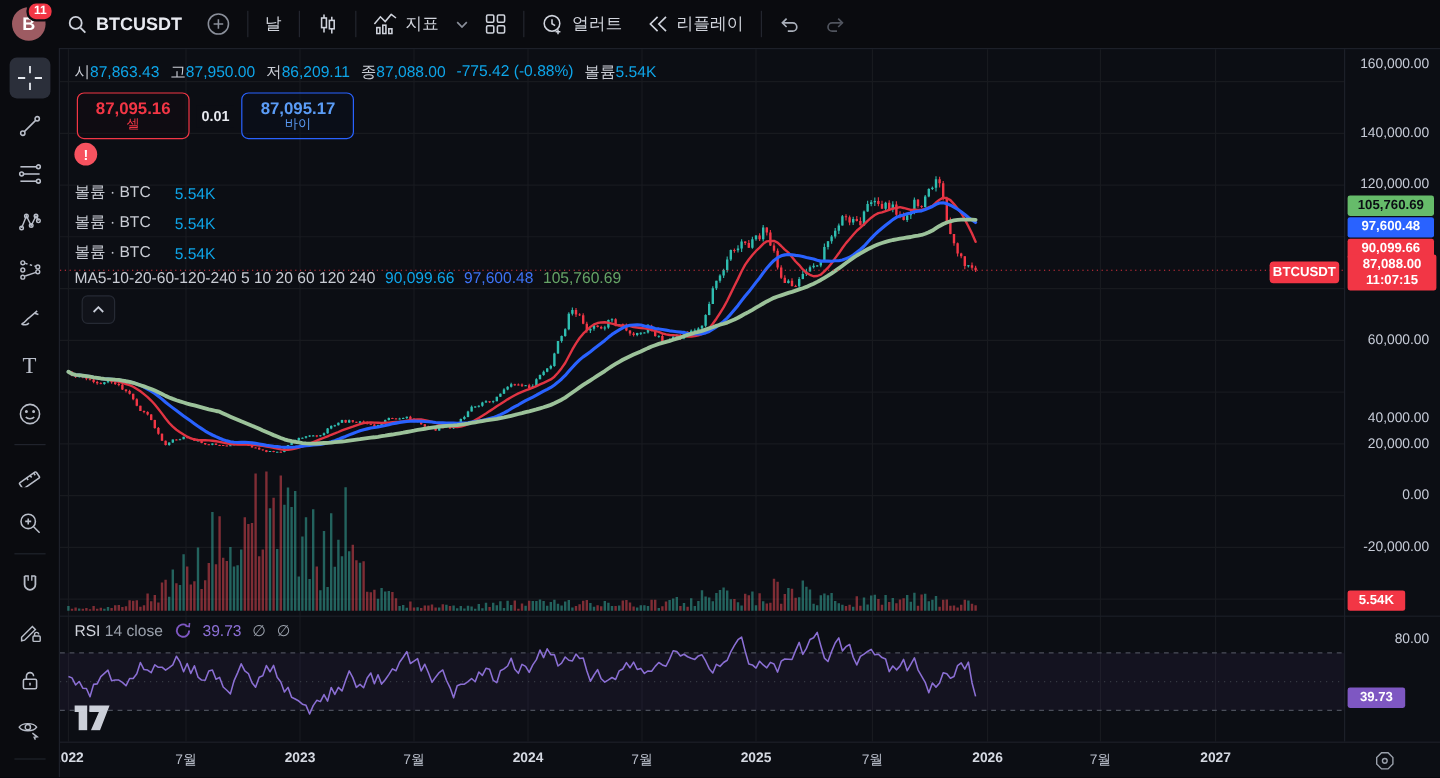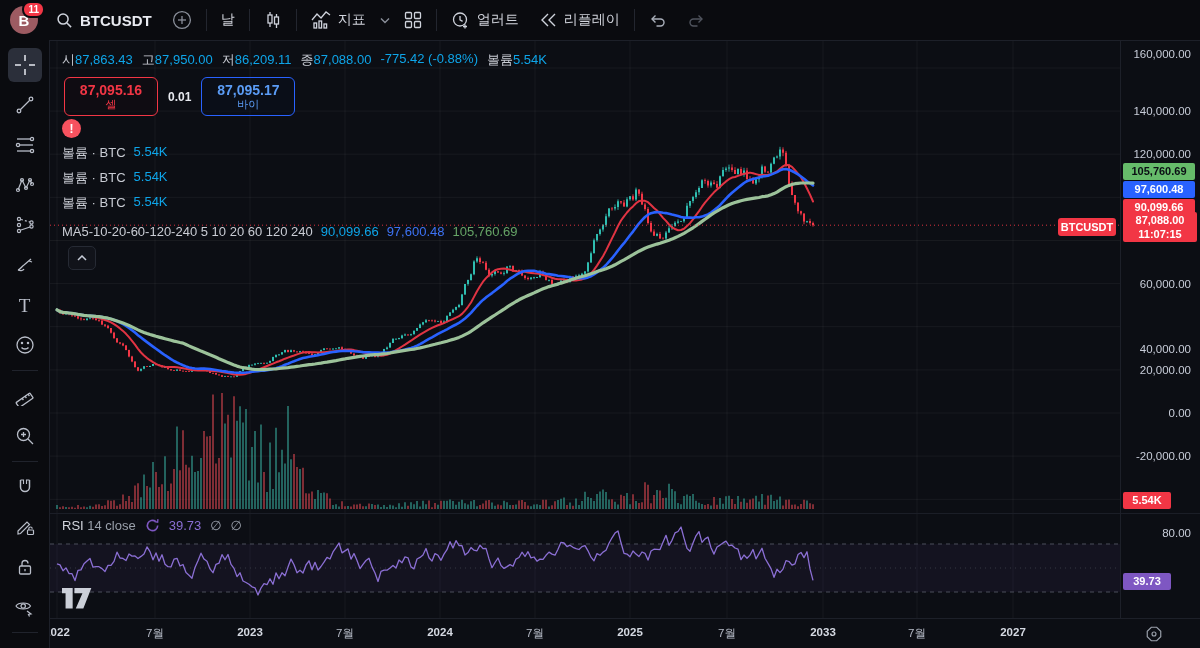--- a/index.html
+++ b/index.html
@@ -31,21 +31,21 @@
   #trade{left:64px;top:77px;display:flex;align-items:center;gap:6px}
   .trade-btn{width:92px;height:37px;border-radius:6px;display:flex;flex-direction:column;align-items:center;justify-content:center;
              line-height:1.1;cursor:pointer;background:rgba(20,10,14,.4)}
   #sell-btn{border:1px solid #f23645;color:#f23645}
   #buy-btn{border:1px solid #2962ff;color:#5b9cf6;background:rgba(8,14,30,.4)}
   .trade-price{font-size:14px;font-weight:700}.trade-sub{font-size:11px}
   #spread{font-size:12px;font-weight:700;color:#e8eaf0;padding:2px 4px;background:#0c0e14}
   #warn{left:62px;top:119px;width:19px;height:19px;border-radius:50%;background:#f7525f;color:#fff;font-weight:700;
         font-size:12px;display:flex;align-items:center;justify-content:center;cursor:pointer}
   #legend{left:62px;top:144px;font-size:13px}
-  .lg-row{height:25px;display:flex;align-items:flex-start;gap:8px;cursor:pointer}
+  .lg-row{height:25px;display:flex;align-items:flex-end;gap:20px;cursor:pointer}
   .lg-name{color:#c9ccd4}
   #ma-row{height:25px;display:flex;align-items:center;gap:8px;white-space:nowrap}
   #collapse{left:68px;top:246px;width:26px;height:22px;background:#11131a;border:1px solid #262a34;border-radius:5px;
             color:#aab0bb;font-size:11px;display:flex;align-items:center;justify-content:center;cursor:pointer}
   #watermark{left:62px;top:583px;display:flex;align-items:center;gap:10px;opacity:.95;z-index:5}
   #watermark .wm-text{font-size:27px;font-weight:700;color:#d6dae3;letter-spacing:.5px}
   #rsi-head{left:62px;top:518px;display:flex;align-items:center;gap:9px;font-size:13px}
   .slash0{color:#9aa0ab;font-size:13px;cursor:pointer}
   .purple{color:#8b6fd4}
   
@@ -411,21 +411,21 @@
   <div id="sym-tag" style="top: 218px;">BTCUSDT</div>
   <div id="time-axis">
       <span class="ttick year" style="left: 7px;">2022</span>
       <span class="ttick" style="left: 105px;">7월</span>
       <span class="ttick year" style="left: 200px;">2023</span>
       <span class="ttick" style="left: 295px;">7월</span>
       <span class="ttick year" style="left: 390px;">2024</span>
       <span class="ttick" style="left: 485px;">7월</span>
       <span class="ttick year" style="left: 580px;">2025</span>
       <span class="ttick" style="left: 677px;">7월</span>
-      <span class="ttick year" style="left: 773px;">2033</span>
+      <span class="ttick year" style="left: 773px;">2026</span>
       <span class="ttick" style="left: 867px;">7월</span>
       <span class="ttick year" style="left: 963px;">2027</span>
     </div>
   <div id="gear">
     <svg width="18" height="18" viewBox="0 0 20 20" fill="none" stroke="currentColor" stroke-width="1.3">
       <polygon points="7,2.5 13,2.5 17.5,7 17.5,13 13,17.5 7,17.5 2.5,13 2.5,7"></polygon>
       <circle cx="10" cy="10" r="2.2"></circle>
     </svg>
   </div>
 </div>

